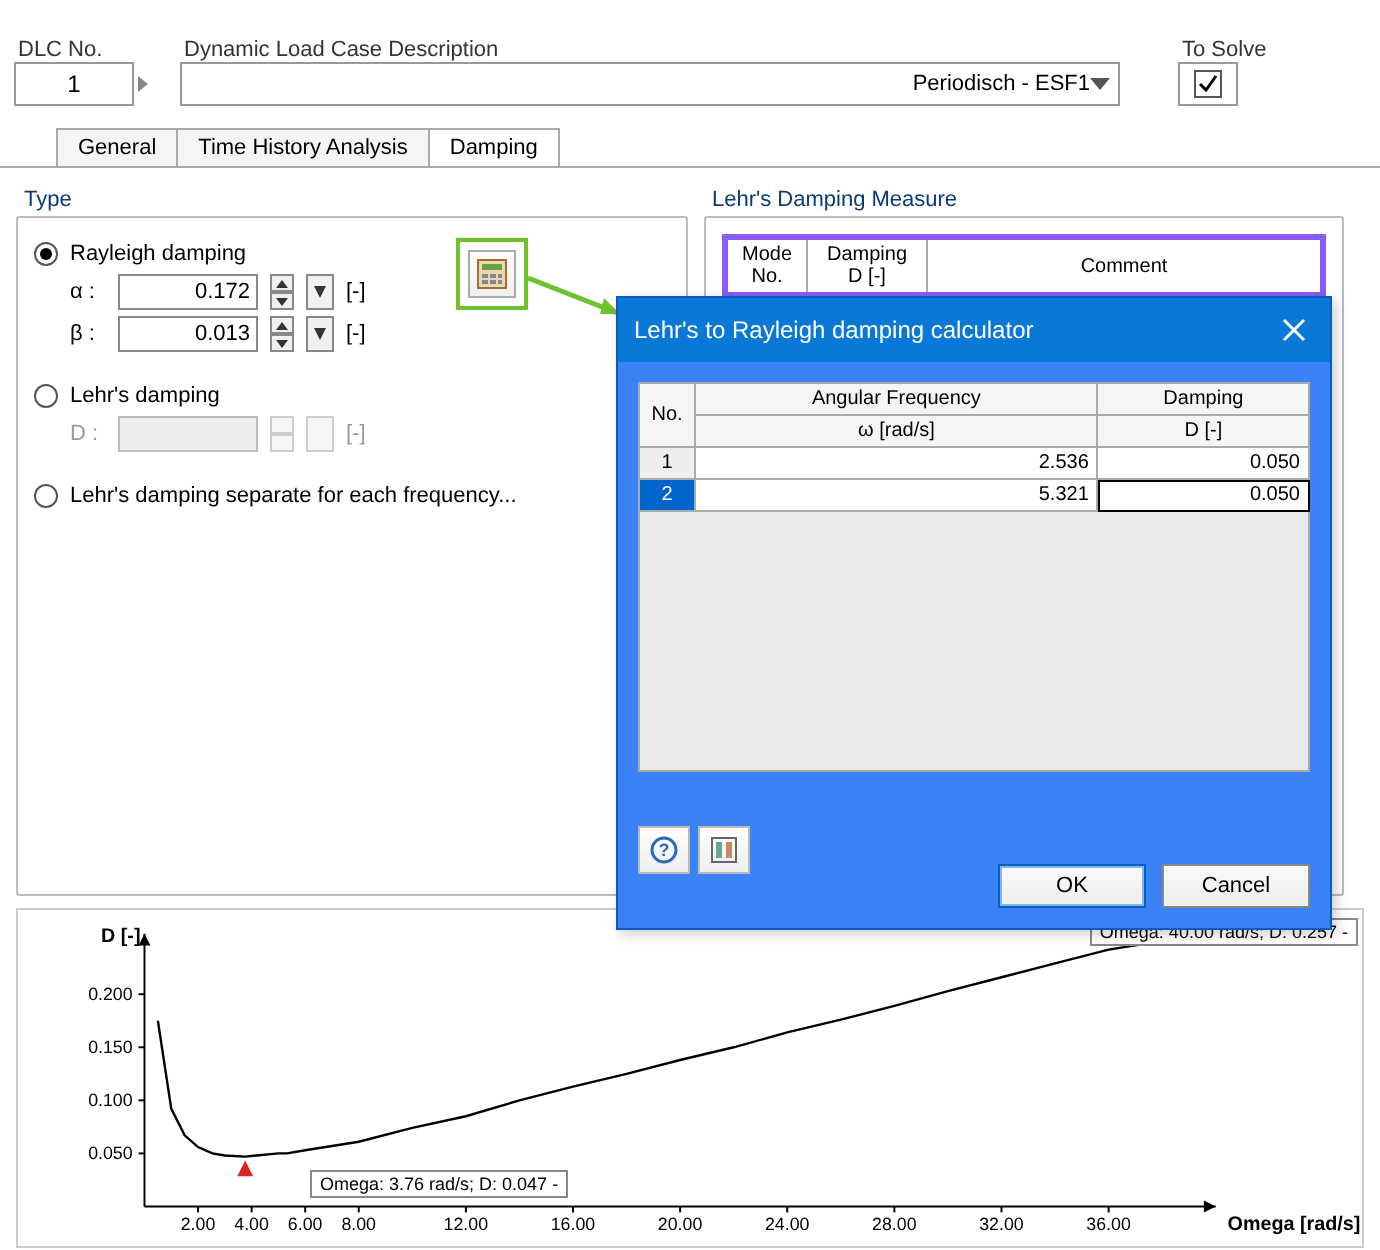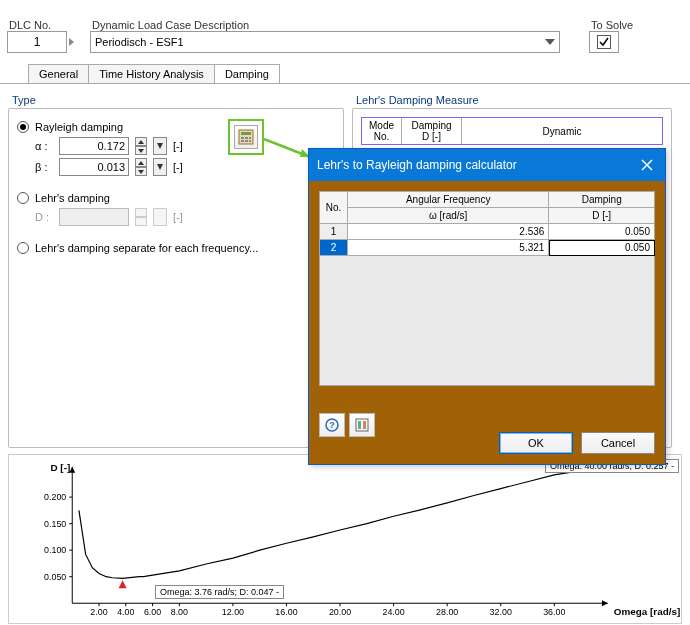--- a/index.html
+++ b/index.html
@@ -4,21 +4,21 @@
 <style>
   * { box-sizing: border-box; font-family: "Segoe UI", Tahoma, Arial, sans-serif; }
   body { margin: 0; background: #fff; font-size: 11px; color: #000; width: 690px; height: 625px; position: relative; overflow: hidden; }
 
   .top-row { display: flex; gap: 21px; padding: 2px 16px 2px 6px; margin-top: 16px; }
   .field-group { border: 1px solid transparent; padding: 0; }
   .field-label { font-size: 11px; color: #333; padding-left: 2px; }
   .field-box { border: 1px solid #999; background: #fff; padding: 2px; }
   .dlc-no-box { width: 60px; height: 22px; text-align: center; font-size: 12px; display:flex; align-items:center; justify-content:center; position:relative; }
   .dlc-no-box::after { content:""; position:absolute; right:-8px; top:50%; width:0; height:0; border-top:4px solid transparent; border-bottom:4px solid transparent; border-left:5px solid #888; transform:translateY(-50%); }
-  .desc-box { width: 470px; height: 22px; display: flex; align-items: center; justify-content: space-between; padding: 0 4px; }
+  .desc-box { width: 470px; height: 22px; display: flex; align-items: center; justify-content: flex-end; padding: 0 4px; }
   .desc-box svg { width:10px; height:6px; }
   .solve-group { margin-left: 6px; }
   .chk { width: 14px; height: 14px; border: 1px solid #555; display: inline-flex; align-items:center; justify-content:center; background:#fff; }
   .chk svg { width: 10px; height: 10px; }
 
   .tabsbar { display: flex; align-items: center; padding-left: 28px; margin-top: 6px; height: 22px; }
   .tab { border: 1px solid #aaa; background: #f5f5f5; padding: 3px 10px; font-size: 11px; border-bottom: none; margin-right: -1px; }
   .tab.active { background: #fff; border-top: 1px solid #aaa; position: relative; z-index: 2; }
   .tab-underline { border-top: 1px solid #aaa; margin-top: -1px; }
 
@@ -42,27 +42,27 @@
   .spinners { display:flex; flex-direction:column; }
   .spin-btn { width:12px; height:9px; border:1px solid #888; background:#f0f0f0; display:flex; align-items:center; justify-content:center; }
   .spin-btn svg { width:6px; height:4px; }
   .launch-btn { width:14px; height:18px; border:1px solid #888; background:#f0f0f0; display:flex; align-items:center; justify-content:center; }
   .unit { font-size: 11px; }
 
   .calc-btn-wrap { position:absolute; left:228px; top:119px; width:36px; height:36px; border:2px solid #6ec22e; display:flex; align-items:center; justify-content:center; background:#fff; z-index:3; }
   .calc-btn { width:24px; height:24px; border:1px solid #aaa; background:linear-gradient(#fefefe,#eee); display:flex; align-items:center; justify-content:center; }
   .green-arrow { position:absolute; left:262px; top:135px; z-index:3; }
 
-  .lehr-table-hdr { display:flex; border:1px solid #8b5cf6; font-size:10px; text-align:center; }
+  .lehr-table-hdr { display:flex; border:3px solid #8b5cf6; font-size:10px; text-align:center; }
   .lehr-table-hdr .c1 { width:40px; border-right:1px solid #aaa; padding:2px; }
   .lehr-table-hdr .c2 { width:60px; border-right:1px solid #aaa; padding:2px; }
   .lehr-table-hdr .c3 { flex:1; padding:2px; display:flex; align-items:center; justify-content:center; }
 
   
-  .dialog { position:absolute; left:308px; top:148px; width:358px; border:1px solid #0a5bbf; background:#a16207; z-index:5; box-shadow: 2px 2px 6px rgba(0,0,0,.2);}
+  .dialog { position:absolute; left:308px; top:148px; width:358px; border:1px solid #0a5bbf; background:#3b82f6; z-index:5; box-shadow: 2px 2px 6px rgba(0,0,0,.2);}
   .dlg-title { background:#0a78d6; color:#fff; display:flex; align-items:center; justify-content:space-between; padding:6px 8px; font-size:12px; }
   .dlg-close { width:20px; height:20px; display:flex; align-items:center; justify-content:center; }
   .dlg-close svg { width:12px; height:12px; stroke:#fff; stroke-width:1.5; }
   .dlg-body { padding:10px; }
   .dlg-table { border:1px solid #aaa; border-collapse:collapse; width:100%; font-size:10px; background:#fff; }
   .dlg-table th, .dlg-table td { border:1px solid #aaa; padding:2px 4px; text-align:center; }
   .dlg-table th { background:#f5f5f5; font-weight:normal; }
   .dlg-table td.num { text-align:right; }
   .dlg-table .row-hdr { background:#eee; width:28px; }
   .dlg-table .row-hdr.sel { background:#0066cc; color:#fff; }
@@ -198,21 +198,21 @@
     </div>
   </div>
 
   <div class="panel lehr-panel">
     <div class="panel-title">Lehr's Damping Measure</div>
     <div class="panel-box">
       <div class="lehr-table-hdr">
         <div class="c1"><span>Mode</span><br><span>No.</span></div>
         <div class="c2"><span>Damping</span><br><span>D [-]</span></div>
         <div class="c3">
-            <span>Dynamic</span>
+            <span>Comment</span>
           </div>
       </div>
     </div>
   </div>
 </div>
 
 <div class="calc-btn-wrap">
   <div class="calc-btn">
     <svg width="16" height="16" viewBox="0 0 16 16">
       <rect x="1" y="1" width="14" height="14" fill="#e8d8b8" stroke="#a07028"></rect>

